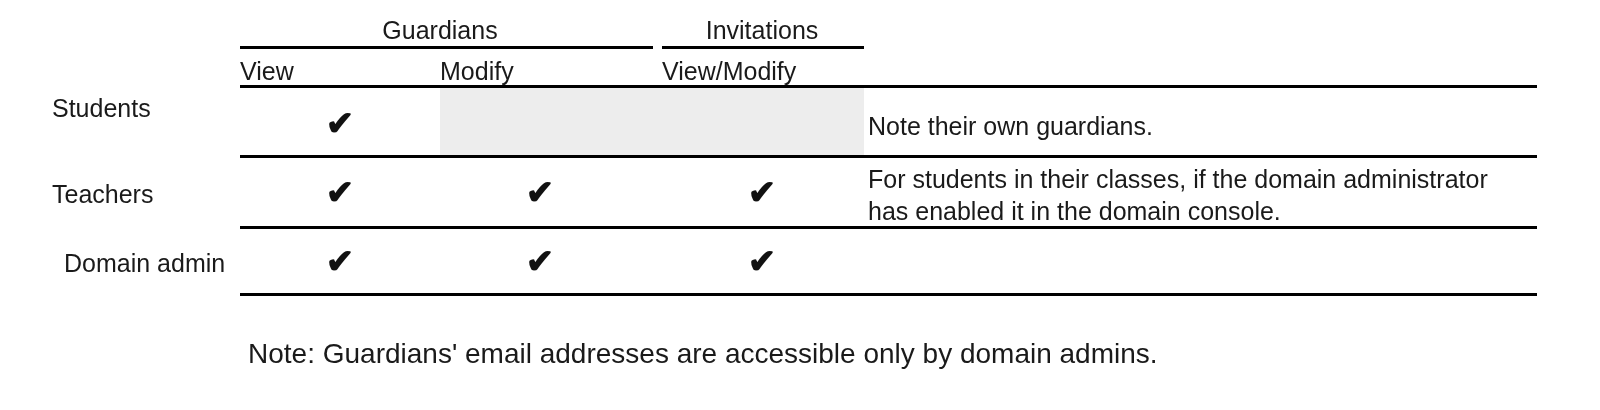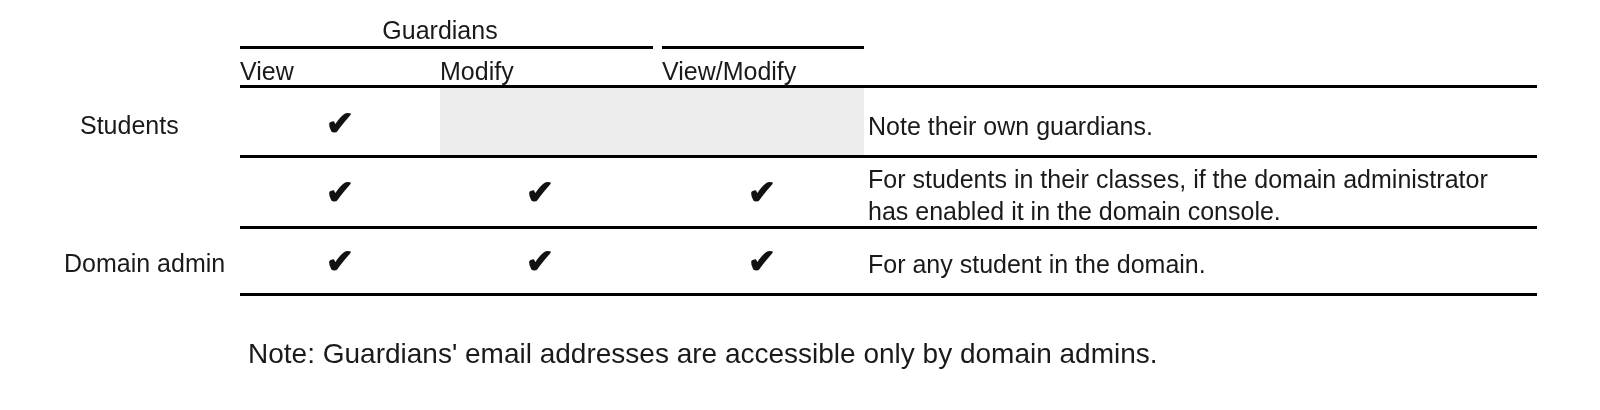--- a/index.html
+++ b/index.html
@@ -90,60 +90,61 @@
     color: #1a1a1a;
   }
 </style>
 </head>
 <body>
 
 <div class="page">
 
   <div class="group-label" style="left:340px; top:15px; width:200px;">Guardians</div>
 
+  <div class="group-label" style="left:662px; top:15px; width:200px;">Invitations</div>
 
   <div class="rule" style="left:240px; top:46px; width:413px;"></div>
   <div class="rule" style="left:662px; top:46px; width:202px;"></div>
 
   <div class="sub-label" style="left:240px; top:56px; width:200px;">View</div>
 
   <div class="sub-label" style="left:440px; top:56px; width:200px;">Modify</div>
 
   <div class="sub-label" style="left:662px; top:56px; width:200px;">View/Modify</div>
 
   <div class="rule" style="left:240px; top:85px; width:1297px;"></div>
 
   <div class="shade-cell" style="left:440px; top:88px; width:424px; height:67px;"></div>
 
-  <div class="row-label" style="left:52px; top:110px;margin-left:28px;">Students</div>
+  <div class="row-label" style="left:52px; top:93px;">Students</div>
 
   <div class="check" style="left:240px; top:106px; width:200px;">✔</div>
 
   <div class="note-cell" style="left:868px; top:110px; width:660px;">Note their own guardians.</div>
 
   <div class="rule" style="left:240px; top:155px; width:1297px;"></div>
 
+  <div class="row-label" style="left:52px; top:179px;">Teachers</div>
 
   <div class="check" style="left:240px; top:175px; width:200px;">✔</div>
 
   <div class="check" style="left:440px; top:175px; width:200px;">✔</div>
 
   <div class="check" style="left:662px; top:175px; width:200px;">✔</div>
 
   <div class="note-cell" style="left:868px; top:163px; width:648px;">For students in their classes, if the domain administrator has enabled it in the domain console.</div>
 
   <div class="rule" style="left:240px; top:226px; width:1297px;"></div>
 
   <div class="row-label" style="left:64px; top:248px;">Domain admin</div>
 
   <div class="check" style="left:240px; top:244px; width:200px;">✔</div>
 
   <div class="check" style="left:440px; top:244px; width:200px;">✔</div>
 
   <div class="check" style="left:662px; top:244px; width:200px;">✔</div>
 
-  <div class="note-cell" style="left:868px; top:248px; width:660px;">For any student in the domain.</div>
 
   <div class="rule" style="left:240px; top:293px; width:1297px;"></div>
 
   <div class="footnote" style="left:248px; top:339px;">Note: Guardians' email addresses are accessible only by domain admins.</div>
 
 </div>
 
 </body></html>

